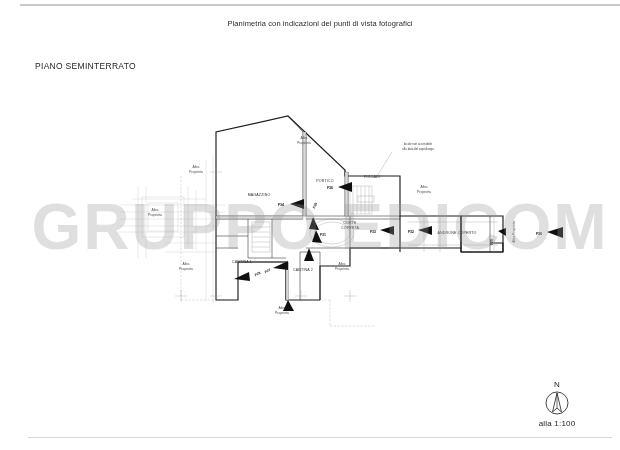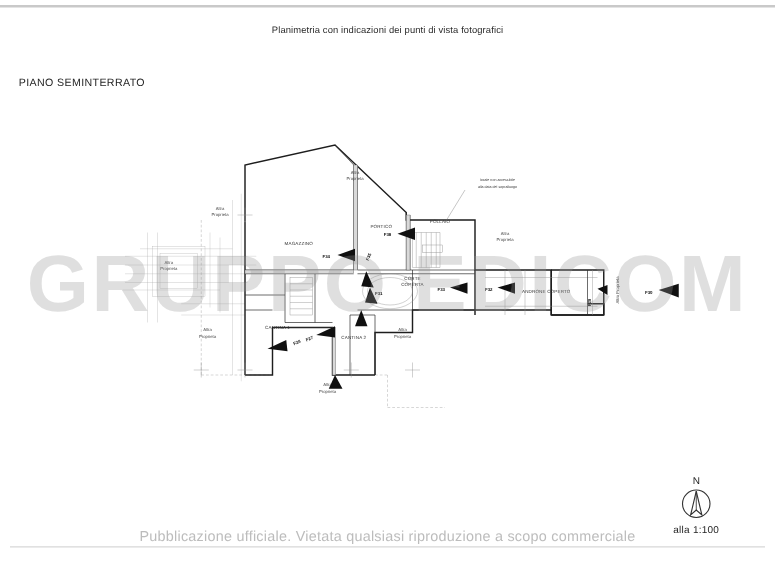--- a/index.html
+++ b/index.html
@@ -14,20 +14,21 @@
     overflow: hidden;
     font-family: "Liberation Sans", sans-serif;
     color: #1a1a1a;
   }
 
   
   #page {
     position: absolute;
     inset: 0;
     background: #ffffff;
+    margin-left: 20px;
   }
   #top-rule {
     position: absolute;
     left: 0; right: 0; top: 4px;
     height: 2px;
     background: #c9c9c9;
   }
   #bottom-rule {
     position: absolute;
     left: 8px; right: 8px; bottom: 12px;
@@ -393,15 +394,14 @@
     <svg id="compass-rose" width="26" height="26" viewBox="0 0 26 26">
       <circle cx="13" cy="13" r="11" fill="none" stroke="#333" stroke-width="0.9"></circle>
       <path d="M13 3 L17.5 22 L13 18 L8.5 22 Z" fill="none" stroke="#333" stroke-width="0.9"></path>
       <path d="M13 3 L13 18" stroke="#333" stroke-width="0.7"></path>
     </svg>
     <div id="scale-text">alla 1:100</div>
   </div>
 
   <div id="bottom-rule"></div>
 
-  <div id="footer-note">Pubblicazione ufficiale. Vietata qualsiasi riproduzione a scopo commerciale</div>
 
 </div>
 
 </body></html>

